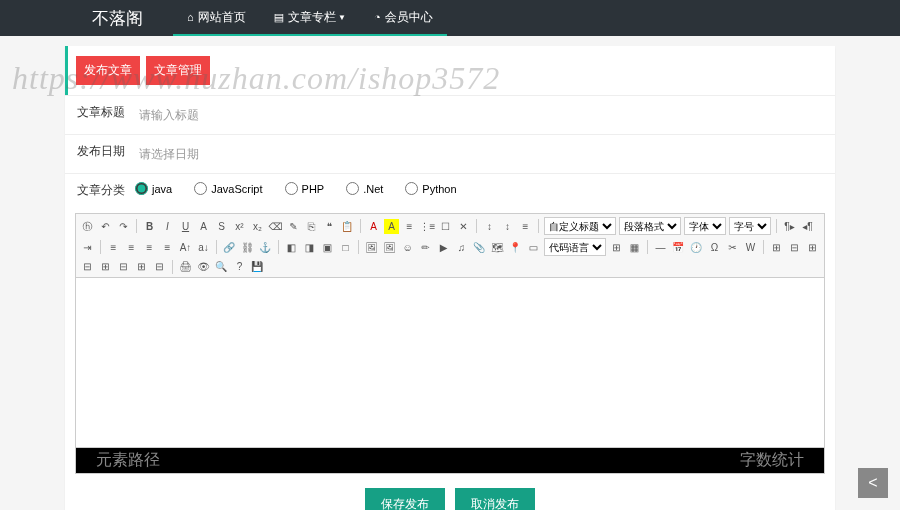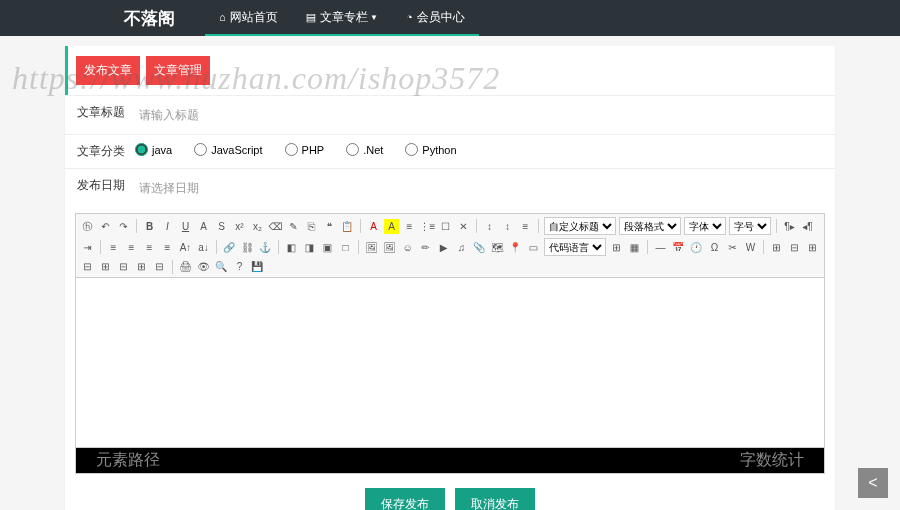--- a/index.html
+++ b/index.html
@@ -1,18 +1,18 @@
 <!DOCTYPE html>
 <html><head>
 <meta charset="utf-8">
 <style>
 *{margin:0;padding:0;box-sizing:border-box;font-family:"Microsoft YaHei",Arial,sans-serif}
 body{background:#f5f5f5;font-size:11px}
 .navbar{background:#2c3339;height:36px;display:flex;align-items:center;padding:0 20px;color:#fff}
-.brand{font-size:17px;font-weight:bold;margin-left:104px;margin-right:30px}
+.brand{font-size:17px;font-weight:normal;margin-left:72px;margin-right:30px}
 .nav-items{display:flex;gap:0}
 .nav-item{padding:0 14px;height:36px;display:flex;align-items:center;color:#fff;font-size:12px;cursor:pointer;border-bottom:2px solid transparent}
 .nav-item.active{border-bottom:2px solid #1abc9c}
 .nav-item .ic{margin-right:4px;font-size:11px}
 .nav-right{margin-left:auto;display:flex;align-items:center;gap:10px;font-size:12px}
 .nav-right a{color:#fff;text-decoration:none;cursor:pointer}
 .container{max-width:770px;margin:10px auto 0 auto;background:#fff;padding:0 0 15px 0;box-shadow:0 1px 2px rgba(0,0,0,0.05)}
 .tabs{padding:10px 8px;border-left:3px solid #1abc9c;display:flex;gap:6px}
 .tab-btn{background:#ef4444;color:#fff;border:none;padding:6px 8px;font-size:12px;cursor:pointer}
 .form-row{display:flex;align-items:flex-start;border-top:1px solid #eee;padding:8px 12px}
@@ -66,20 +66,25 @@
     <button class="tab-btn">发布文章</button>
     <button class="tab-btn">文章管理</button>
   </div>
 
   <div class="form-row">
     <div class="form-label">文章标题</div>
     <input class="form-input" placeholder="请输入标题" style="">
   </div>
 
   <div class="form-row">
+    <div class="form-label">发布日期</div>
+    <input class="form-input" placeholder="请选择日期" style="">
+  </div>
+
+  <div class="form-row">
     <div class="form-label">文章分类</div>
     <div class="radio-group" id="cat-group">
         <label class="radio-item">
           <input type="radio" name="cat" checked="" style="">
           <span>java</span>
         </label>
         <label class="radio-item">
           <input type="radio" name="cat" style="">
           <span>JavaScript</span>
         </label>
@@ -89,25 +94,20 @@
         </label>
         <label class="radio-item">
           <input type="radio" name="cat" style="">
           <span>.Net</span>
         </label>
         <label class="radio-item">
           <input type="radio" name="cat" style="">
           <span>Python</span>
         </label>
       </div>
-  </div>
-
-  <div class="form-row">
-    <div class="form-label">发布日期</div>
-    <input class="form-input" placeholder="请选择日期" style="">
   </div>
 
   <div class="editor-wrap">
     <div class="toolbar">
       <div class="tb-row">
         <span class="tb-btn">ⓗ</span>
         <span class="tb-btn">↶</span>
         <span class="tb-btn">↷</span>
         <span class="tb-sep"></span>
         <span class="tb-btn">

